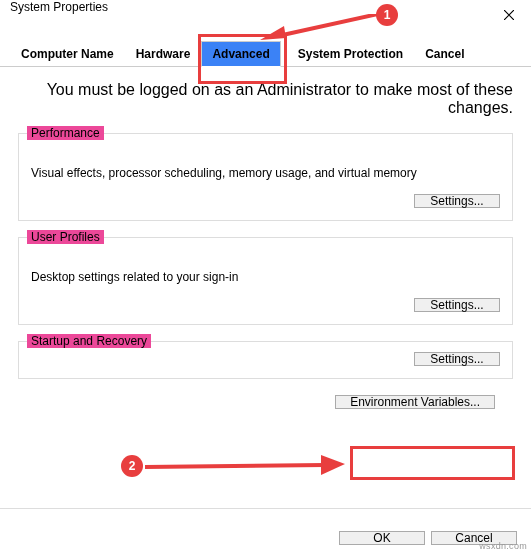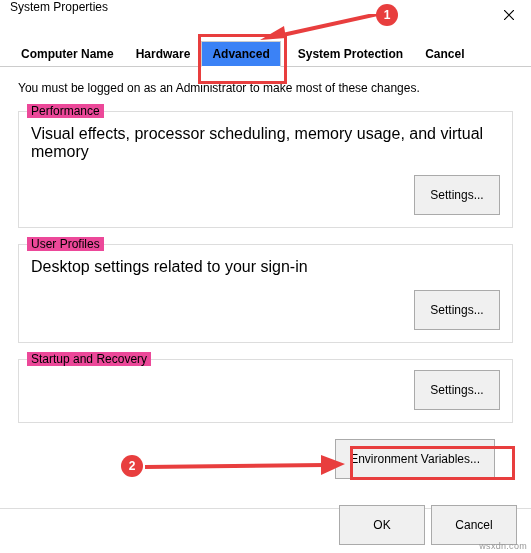--- a/index.html
+++ b/index.html
@@ -8,26 +8,26 @@
     .title { font-size: 12px; }
     .close-btn { width: 45px; height: 30px; display: flex; align-items: center; justify-content: center; font-size: 14px; cursor: default; }
     .close-btn svg { width: 10px; height: 10px; }
     .tabs { display: flex; padding: 0 10px; border-bottom: 1px solid #ccc; margin-top: 10px; position: relative; font-weight: bold; }
     .tab { padding: 5px 10px 5px; font-size: 12px; cursor: default; border: 1px solid transparent; border-bottom: none; position: relative; top: 1px; }
     .tab.active { border: 1px solid #ccc; border-bottom: 1px solid #fff; background: #3b82f6; }
     .tab-advanced-wrap { position: relative; }
     .red-box { position: absolute; border: 3px solid #e83e3e; pointer-events: none; }
     .advanced-box { top: -6px; left: -3px; right: -6px; bottom: -18px; }
     .content { padding: 14px 18px 10px; }
-    .admin-note { font-size: 12px; margin-bottom: 16px; }
+    .admin-note { font-size: 16px; margin-bottom: 16px; text-align: right; }
     .group { border: 1px solid #ddd; border-radius: 0; margin-bottom: 16px; padding: 10px 12px 12px; position: relative; }
     .group-title { position: absolute; top: -8px; left: 8px; background: #ec4899; padding: 0 4px; font-size: 12px; }
-    .group-desc { font-size: 16px; margin: 3px 0 14px 0; }
+    .group-desc { font-size: 12px; margin: 22px 0 14px 0; }
     .group-btnrow { display: flex; justify-content: flex-end; }
-    .win-btn { min-width: 86px; height: 40px; padding: 0 14px; font-size: 12px; border: 1px solid #aaa; background: #f0f0f0; cursor: default; display: inline-flex; align-items: center; justify-content: center; }
+    .win-btn { min-width: 86px; height: 14px; padding: 0 14px; font-size: 12px; border: 1px solid #aaa; background: #f0f0f0; cursor: default; display: inline-flex; align-items: center; justify-content: center; }
     .envvars-row { display: flex; justify-content: flex-end; margin: 6px 8px 8px 0; position: relative; padding-right: 10px; align-items: flex-end;}
     .envvars-box { top: -5px; bottom: -7px; left: 348px; right: 4px; }
     .bottom-buttons { position: absolute; bottom: 8px; right: 14px; display: flex; gap: 6px; }
     .hr-bottom { position: absolute; left: 0; right: 0; bottom: 44px; border-top: 1px solid #ddd; }
     .watermark { position: absolute; right: 4px; bottom: 2px; font-size: 9px; color: #999; letter-spacing: 0.3px;}
     .callout-badge { width: 22px; height: 22px; border-radius: 50%; background: #e83e3e; color: #fff; display: flex; align-items: center; justify-content: center; font-size: 12px; font-weight: bold; position: absolute; z-index: 10; }
     .badge-1 { top: 4px; left: 376px; }
     .badge-2 { top: 455px; left: 121px; }
     .arrow { position: absolute; pointer-events: none; z-index: 9; }
     .arrow-1 { top: 14px; left: 260px; width: 118px; height: 26px; }

